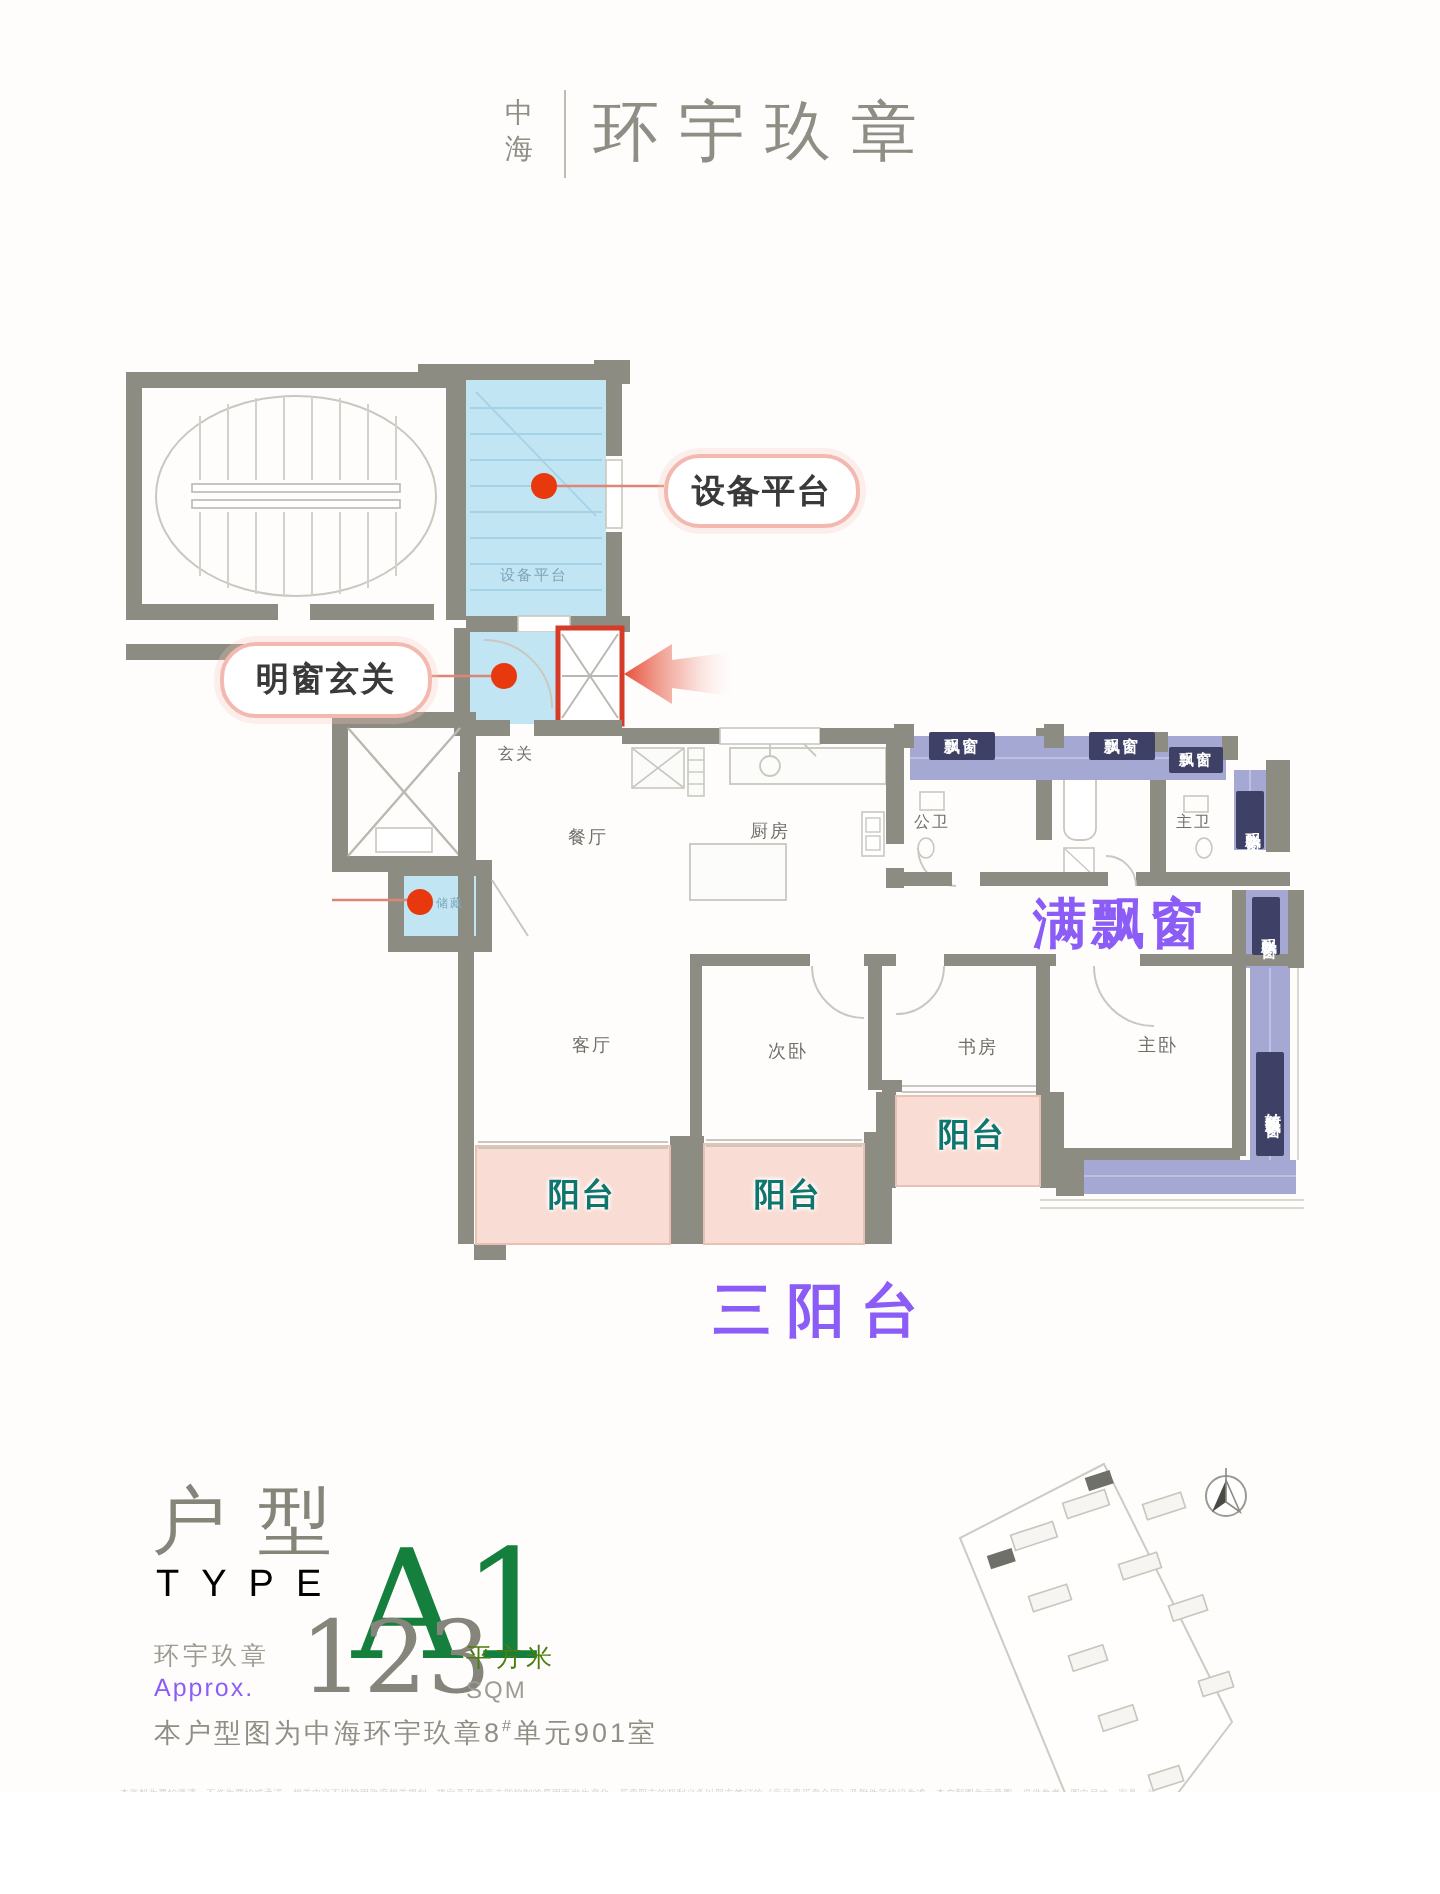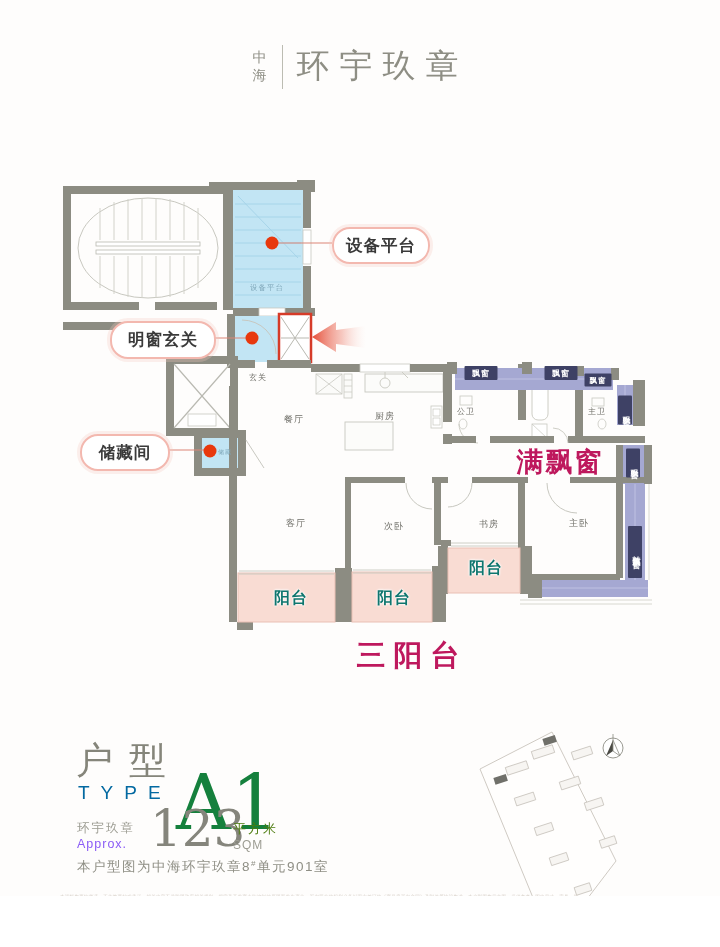--- a/index.html
+++ b/index.html
@@ -22,31 +22,31 @@
        transform:translate(-50%,-50%);border-radius:1px;white-space:nowrap;}
   .bay.h{width:33px;height:14px;}
   .bay.h3{width:27px;height:13px;font-size:7.5px;}
   .bay.v{writing-mode:vertical-rl;width:14px;height:29px;letter-spacing:1px;}
   .bay.vc{writing-mode:vertical-rl;width:14px;height:52px;letter-spacing:1px;}
   
   .callout{position:absolute;background:#fff;border:2px solid #f3b8af;border-radius:18px;
            box-shadow:0 0 0 3px rgba(246,200,192,.28);display:flex;align-items:center;justify-content:center;
            font-size:16.5px;font-weight:bold;color:#3a3a3a;letter-spacing:1px;white-space:nowrap;}
   
-  .hl{position:absolute;color:#be185d;font-weight:900;white-space:nowrap;transform:translate(-50%,-50%);
+  .hl{position:absolute;color:#8b5cf6;font-weight:900;white-space:nowrap;transform:translate(-50%,-50%);
       font-family:Liberation Sans, sans-serif;}
   .hl.full{font-size:27px;letter-spacing:2px;}
   .hl.three{font-size:29px;letter-spacing:8px;}
   
   .bl{position:absolute;font-size:16px;font-weight:900;color:#0f766e;transform:translate(-50%,-50%);
       letter-spacing:1px;text-shadow:0 0 2px #fff,0 0 2px #fff,0 0 3px #fff;white-space:nowrap;}
   
   .dot{position:absolute;width:13px;height:13px;border-radius:50%;background:#e8380d;transform:translate(-50%,-50%);}
   .tb-cn{position:absolute;left:76px;top:736px;font-size:37px;letter-spacing:16px;color:#85857a;}
-  .tb-en{position:absolute;left:78px;top:782px;font-size:19px;letter-spacing:11px;color:#0369a1;}
+  .tb-en{position:absolute;left:78px;top:782px;font-size:19px;letter-spacing:11px;color:#000000;}
   .tb-code{position:absolute;left:176px;top:748px;font-size:76px;font-family:"DejaVu Serif",serif;color:#15803d;margin-top:10px;}
   .area-cnl{position:absolute;left:77px;top:820px;font-size:12.5px;color:#9c9c92;letter-spacing:2px;}
   .area-enl{position:absolute;left:77px;top:837px;font-size:12.5px;color:#8b5cf6;letter-spacing:1px;}
   .area-val{position:absolute;left:150px;top:800px;font-size:50px;font-family:"DejaVu Serif",serif;color:#85857c;}
   .area-cnu{position:absolute;left:233px;top:820px;font-size:13px;color:#4d7c0f;letter-spacing:2px;}
   .area-enu{position:absolute;left:233px;top:838px;font-size:12px;color:#9c9c92;letter-spacing:1px;}
   .note{position:absolute;left:77px;top:858px;font-size:13.5px;color:#8f8f85;letter-spacing:1.5px;}
   .note sup{font-size:8px;}
   .disc{position:absolute;left:60px;top:893px;width:520px;font-size:4.5px;line-height:7px;
         color:#d8d1ca;letter-spacing:.3px;}
@@ -307,21 +307,20 @@
 
   <div class="bay h" style="left:481px;top:373px;">飘窗</div>
   <div class="bay h" style="left:561px;top:373px;">飘窗</div>
   <div class="bay h3" style="left:598px;top:380px;">飘窗</div>
   <div class="bay v" style="left:625px;top:410px;">飘窗</div>
   <div class="bay v" style="left:633px;top:463px;">飘窗</div>
   <div class="bay vc" style="left:635px;top:552px;">转角飘窗</div>
 
   <div class="callout" style="left:332px;top:227px;width:94px;height:33px;">设备平台</div>
   <div class="callout" style="left:110px;top:321px;width:102px;height:34px;">明窗玄关</div>
-  <div class="callout" style="left:80px;top:434px;width:86px;height:33px;">储藏间</div>
   <div class="dot" style="left:272px;top:243px;"></div>
   <div class="dot" style="left:252px;top:338px;"></div>
   <div class="dot" style="left:210px;top:451px;"></div>
 
   <div class="hl full" style="left:560px;top:462px;">满飘窗</div>
   <div class="hl three" style="left:412px;top:656px;">三阳台</div>
 
   <div class="bl" style="left:291px;top:598px;">阳台</div>
   <div class="bl" style="left:394px;top:598px;">阳台</div>
   <div class="bl" style="left:486px;top:568px;">阳台</div>

